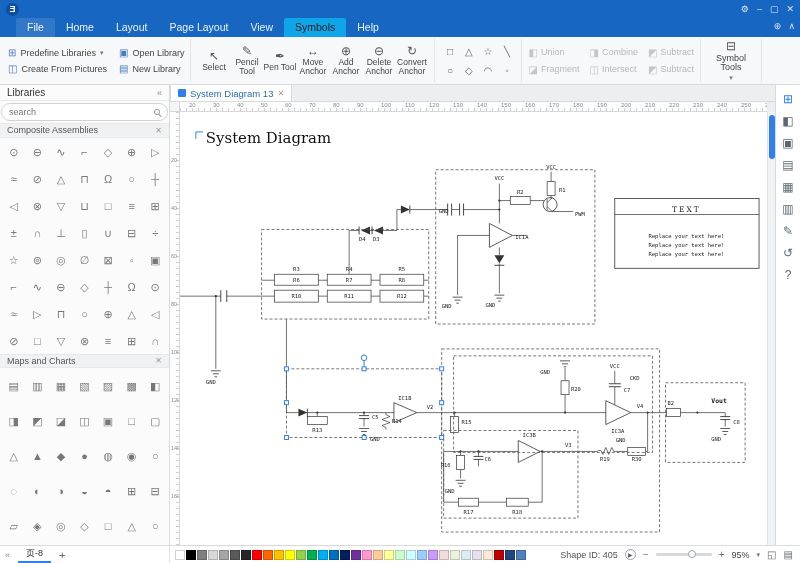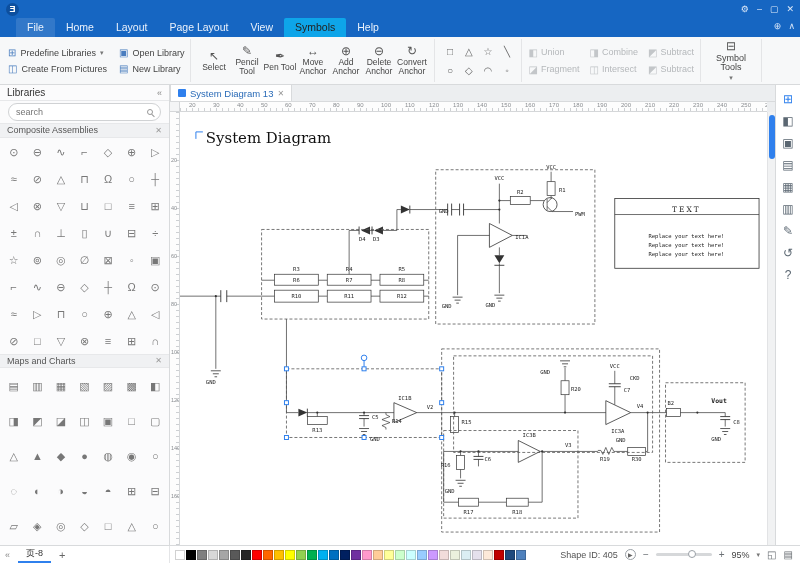--- a/index.html
+++ b/index.html
@@ -37,21 +37,21 @@
   .symtools{display:flex;flex-direction:column;align-items:center;justify-content:center;gap:1px;width:48px;text-align:center;line-height:1.05}
   .symtools .gicon{font-size:12px;color:#555}
 
   
   .main{position:absolute;top:85px;bottom:18px;left:0;right:0;display:flex}
 
   
   .leftpanel{width:170px;border-right:1px solid #d8dadc;background:#fbfbfc;display:flex;flex-direction:column}
   .panelhdr{height:17px;display:flex;justify-content:space-between;align-items:center;padding:0 7px;font-size:10px;color:#333;border-bottom:1px solid #e7e8ea}
   .chev{color:#888;font-size:9px}
-  .searchwrap{height:22px;padding:2px 8px}
+  .searchwrap{height:22px;padding:2px 1px}
   .searchbox{height:18px;border:1px solid #d0d2d4;border-radius:9px;background:#fff;display:flex;align-items:center;padding:0 7px}
   .searchbox input{border:none;outline:none;flex:1;font-size:9px;color:#555;background:transparent;font-family:"Liberation Sans",sans-serif}
   .mag{width:6px;height:6px;border:1px solid #999;border-radius:50%;position:relative;flex:none}
   .mag::after{content:"";position:absolute;width:4px;height:1px;background:#999;transform:rotate(45deg);right:-3px;bottom:-2px}
   .grouphdr{height:15px;background:#f0f1f3;border-top:1px solid #e7e8ea;border-bottom:1px solid #e7e8ea;display:flex;justify-content:space-between;align-items:center;padding:0 7px;font-size:9px;color:#555}
   .ghx{color:#999;font-size:8px}
   .symgrid{display:grid;grid-template-columns:repeat(7,1fr);align-content:start;padding:1px 2px}
   .symgrid.g1{height:216px;grid-auto-rows:27px}
   .symgrid.g2{flex:1;grid-auto-rows:35px}
   .symcell{display:flex;align-items:center;justify-content:center;color:#777;font-size:11px}

